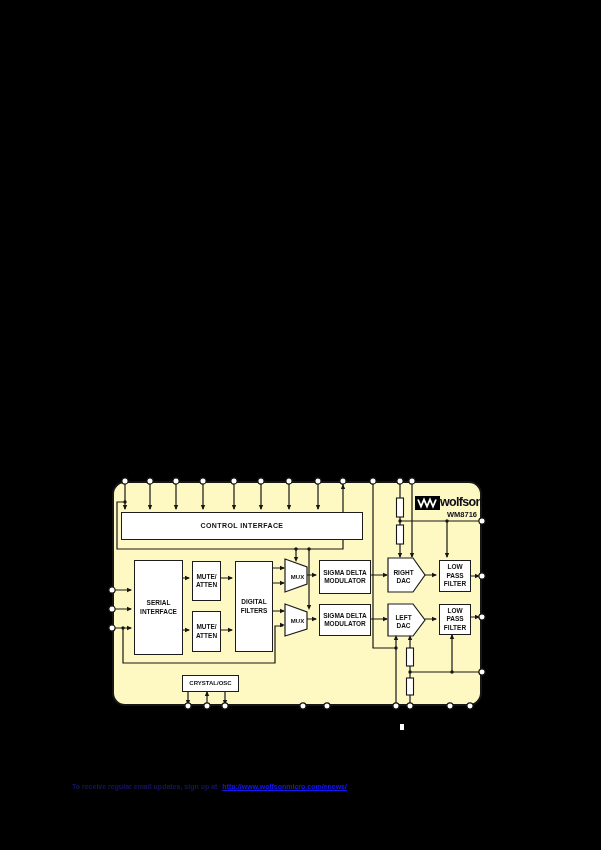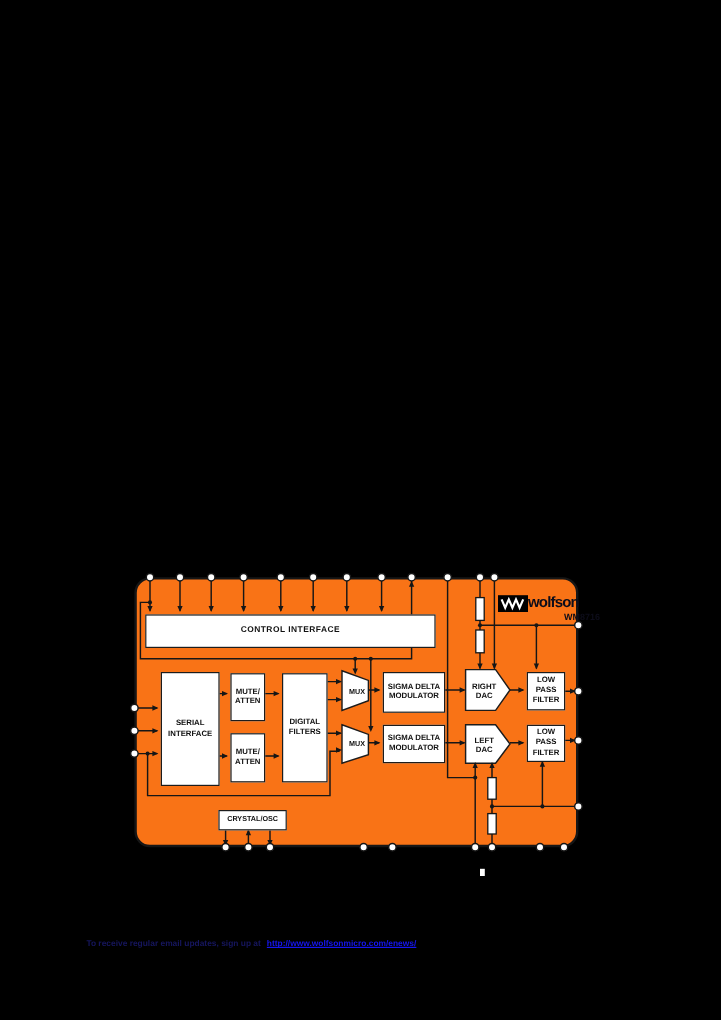--- a/index.html
+++ b/index.html
@@ -2,21 +2,21 @@
 <html><head>
 <meta charset="utf-8">
 <style>
   html,body{margin:0;padding:0;}
   body{
     width:601px;height:850px;background:#000;position:relative;overflow:hidden;
     font-family:"Liberation Sans", sans-serif;
   }
   #diagram{
     position:absolute;left:112px;top:481px;width:370px;height:225px;
-    background:#f97316;border:2px solid #161616;border-radius:13px;
+    background:#fef9c3;border:2px solid #161616;border-radius:13px;
     box-sizing:border-box;
   }
   #wires{position:absolute;left:-2px;top:-2px;overflow:visible;}
   .blk{
     position:absolute;background:#fff;border:1.2px solid #1c1c1c;
     display:flex;align-items:center;justify-content:center;text-align:center;
     font-weight:bold;color:#101010;font-size:6.5px;line-height:1.3;
     box-sizing:border-box;padding:1px;
   }
   .lbl{
@@ -41,21 +41,21 @@
   #logo-mark{
     position:absolute;left:301px;top:13px;width:25px;height:14px;background:#000;
   }
   #logo-text{
     position:absolute;left:326px;top:11px;width:46px;height:16px;
     font-weight:bold;font-size:12.5px;letter-spacing:-0.7px;color:#0d0d1a;
     display:flex;align-items:center;overflow:visible;
   }
   #part-number{
     position:absolute;left:326px;top:27px;width:44px;text-align:center;
-    font-weight:bold;font-size:7.5px;color:#0d0d1a;margin-left:23px;
+    font-weight:bold;font-size:7.5px;color:#0d0d1a;
   }
   #white-dash{position:absolute;left:400px;top:724px;width:4px;height:6px;background:#fff;}
   #footer{
     position:absolute;left:72px;top:783px;display:flex;gap:5px;
     font-size:7px;font-weight:bold;white-space:nowrap;
   }
   #footer-prefix{color:#16165e;}
   #footer-link{color:#1616f2;text-decoration:underline;cursor:pointer;}
 </style>
 </head>

